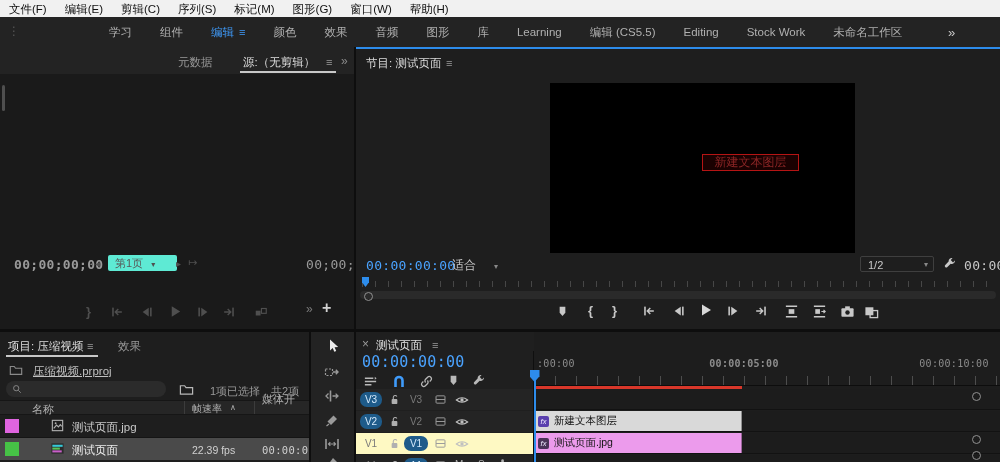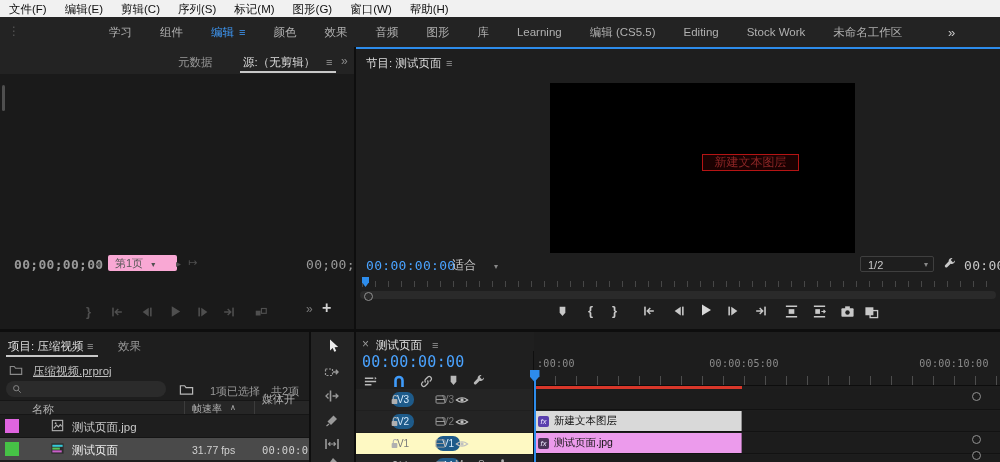--- a/index.html
+++ b/index.html
@@ -20,21 +20,21 @@
   .ws.active{color:#3f9bfa;}
   .ws .hb{color:#3f9bfa;margin-left:5px;font-size:11px;}
   
   .tab{font-size:11.5px;color:#9a9a9a;}
   .tab.active{color:#dcdcdc;}
   .underline{height:2px;background:#c8c8c8;}
   .hbico{color:#9a9a9a;font-size:11px;}
   .dim{color:#4f4f4f;}
   .ic{display:inline-block;vertical-align:middle;}
   .srcbtn{border-radius:7px;font-size:10px;display:flex;align-items:center;justify-content:center;
-          color:#7a7a7a;width:22px;height:15px;margin-left:32px;}
+          color:#7a7a7a;width:22px;height:15px;}
   .srcbtn.on{background:#1e5b8a;color:#d4e9fb;}
   .clip{box-sizing:border-box;border-right:1px solid #00000055;display:flex;align-items:center;overflow:hidden;}
   .fxbadge{width:11px;height:11px;border-radius:2px;background:#5a3fae;color:#efeaff;font-size:7.5px;
            display:flex;align-items:center;justify-content:center;margin:0 5px 0 4px;font-style:italic;flex:0 0 auto;}
   .ring{width:7px;height:7px;border-radius:50%;border:1.5px solid #909090;background:transparent;}
   .caret{background:#2d8ceb;clip-path:polygon(0 0,100% 0,100% 52%,50% 100%,0 52%);}
   .colsep{width:1px;background:#3c3c3c;}
   .rowline{height:1px;background:#151515;}
 </style>
 </head>
@@ -192,21 +192,21 @@
     <div class="ab" style="left:0;top:0;width:354px;height:27px;background:#232323;"></div>
     <div class="ab tab" style="left:178px;top:8px;">元数据</div>
     <div class="ab tab active" style="left:243px;top:8px;">源:（无剪辑）</div>
     <div class="ab hbico" style="left:326px;top:9px;">≡</div>
     <div class="ab underline" style="left:240px;top:24px;width:96px;"></div>
     <div class="ab" style="left:341px;top:7px;color:#8a8a8a;font-size:12px;">»</div>
     <div class="ab" style="left:2px;top:38px;width:3px;height:26px;background:#4f4f4f;border-radius:2px;"></div>
 
     <div class="ab tc" style="left:14px;top:210px;font-size:13px;color:#9a9a9a;font-weight:bold;">00;00;00;00</div>
     <div class="ab dim" style="left:95px;top:211px;font-size:10px;">◂</div>
-    <div class="ab" style="left:108px;top:208px;width:62px;height:16px;background:#f9a8d4;border-radius:2px;color:#585858;font-size:11px;line-height:16px;padding-left:7px;"><span>第1页</span><span class="dim" style="margin-left:8px;font-size:8px;">▾</span></div>
+    <div class="ab" style="left:108px;top:208px;width:62px;height:16px;background:#5eead4;border-radius:2px;color:#585858;font-size:11px;line-height:16px;padding-left:7px;"><span>第1页</span><span class="dim" style="margin-left:8px;font-size:8px;">▾</span></div>
     <div class="ab dim" style="left:176px;top:211px;font-size:10px;">▸</div>
     <div class="ab dim" style="left:188px;top:209px;font-size:11px;">↦</div>
     <div class="ab tc" style="left:306px;top:210px;font-size:13px;color:#9a9a9a;">00;00;0</div>
 
     <div class="ab dim" style="left:86px;top:257px;font-size:13px;font-weight:bold;">}</div>
     <svg class="ab ic dim" style="left:110px;top:258px;width:14px;height:14px;">
         <use href="#ic-gotoin"></use>
       </svg>
     <svg class="ab ic dim" style="left:140px;top:258px;width:14px;height:14px;">
         <use href="#ic-stepb"></use>
@@ -323,21 +323,21 @@
       <div class="ab" style="left:72px;top:5px;font-size:11.5px;color:#c8c8c8;">测试页面.jpg</div>
     </div>
     <div class="ab rowline" style="left:0;top:105px;width:309px;"></div>
 
     <div class="ab" style="left:0;top:106px;width:309px;height:22px;background:#4a4a4a;">
       <div class="ab" style="left:5px;top:4px;width:14px;height:14px;background:#46c246;"></div>
       <svg class="ab ic" style="left:50px;top:3px;width:15px;height:15px;">
           <use href="#ic-seq"></use>
         </svg>
       <div class="ab" style="left:72px;top:5px;font-size:11.5px;color:#ececec;">测试页面</div>
-      <div class="ab" style="left:192px;top:6px;font-size:10.5px;color:#d0d0d0;">31.77 fps</div>
+      <div class="ab" style="left:192px;top:6px;font-size:10.5px;color:#d0d0d0;">22.39 fps</div>
       <div class="ab tc" style="left:262px;top:6px;font-size:10.5px;color:#d0d0d0;">00:00:0</div>
     </div>
   </div>
 
   <div class="ab" style="left:309px;top:332px;width:2px;height:130px;background:#0e0e0e;"></div>
   <div class="ab panel" style="left:311px;top:332px;width:43px;height:130px;background:#232323;">
     <svg class="ab ic" style="left:14px;top:6px;width:16px;height:16px;color:#ececec;">
         <use href="#ic-arrow"></use>
       </svg>
     <svg class="ab ic" style="left:13px;top:32px;width:16px;height:16px;color:#9a9a9a;">
@@ -376,21 +376,21 @@
       </svg>
     <svg class="ab ic" style="left:91px;top:42px;width:13px;height:13px;color:#b8b8b8;">
         <use href="#ic-marker"></use>
       </svg>
     <svg class="ab ic" style="left:116px;top:42px;width:14px;height:14px;color:#b8b8b8;">
         <use href="#ic-wrench"></use>
       </svg>
 
     <div class="ab" style="left:178px;top:0;width:466px;height:130px;background:#1d1d1d;"></div>
     <div class="ab tc" style="left:181px;top:26px;font-size:10px;color:#8c8c8c;">:00:00</div>
-    <div class="ab tc" style="left:388px;top:26px;font-size:10px;color:#8c8c8c;transform:translateX(-50%);">00:00:05:00</div>
+    <div class="ab tc" style="left:388px;top:26px;font-size:10px;color:#8c8c8c;transform:translateX(-50%);font-weight:bold;">00:00:05:00</div>
     <div class="ab tc" style="left:598px;top:26px;font-size:10px;color:#8c8c8c;transform:translateX(-50%);">00:00:10:00</div>
     <div class="ab" style="left:178px;top:44px;width:466px;height:9px;background:repeating-linear-gradient(90deg,#4d4d4d 0 1px,transparent 1px 21px);"></div>
     <div class="ab" style="left:178px;top:53px;width:466px;height:1px;background:#0d0d0d;"></div>
 
     <div class="ab" style="left:178px;top:54px;width:208px;height:3px;background:#d8372a;"></div>
 
     <div class="ab" style="left:0;top:57px;width:177px;height:21px;background:#242424;">
       <div class="ab srcbtn on" style="left:4px;top:3px;">V3</div>
       <svg class="ab ic" style="left:32px;top:4px;width:13px;height:13px;color:#b0b0b0;">
           <use href="#ic-lock"></use>

